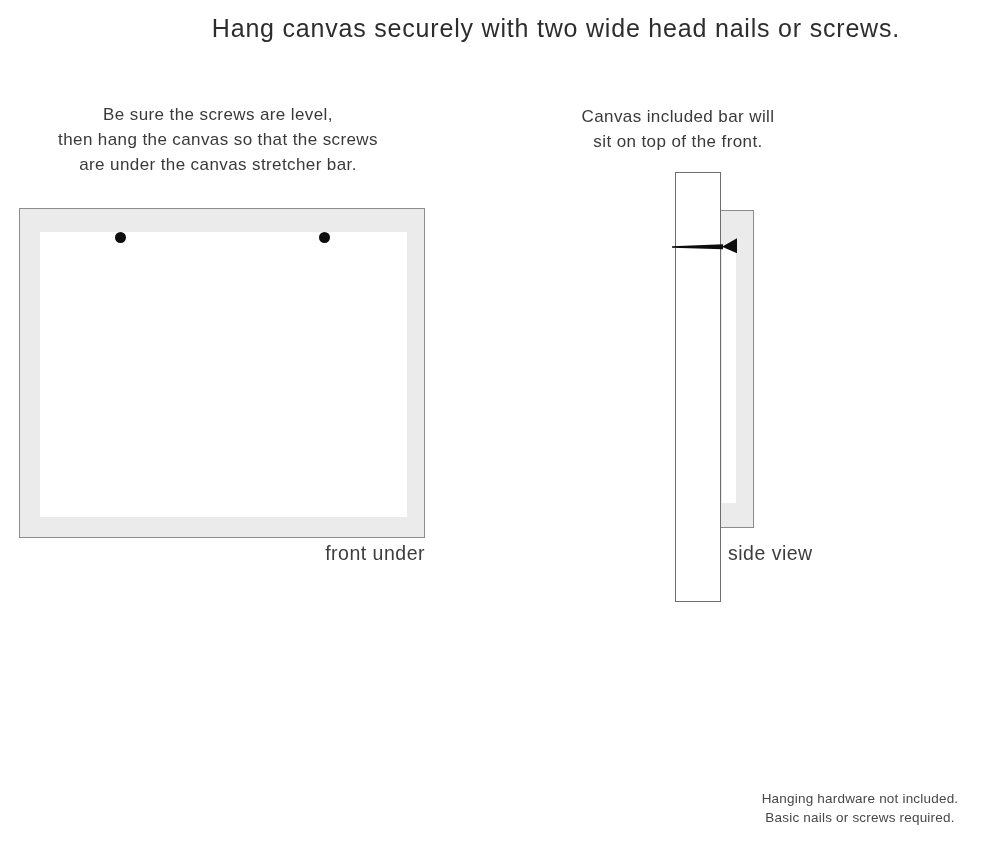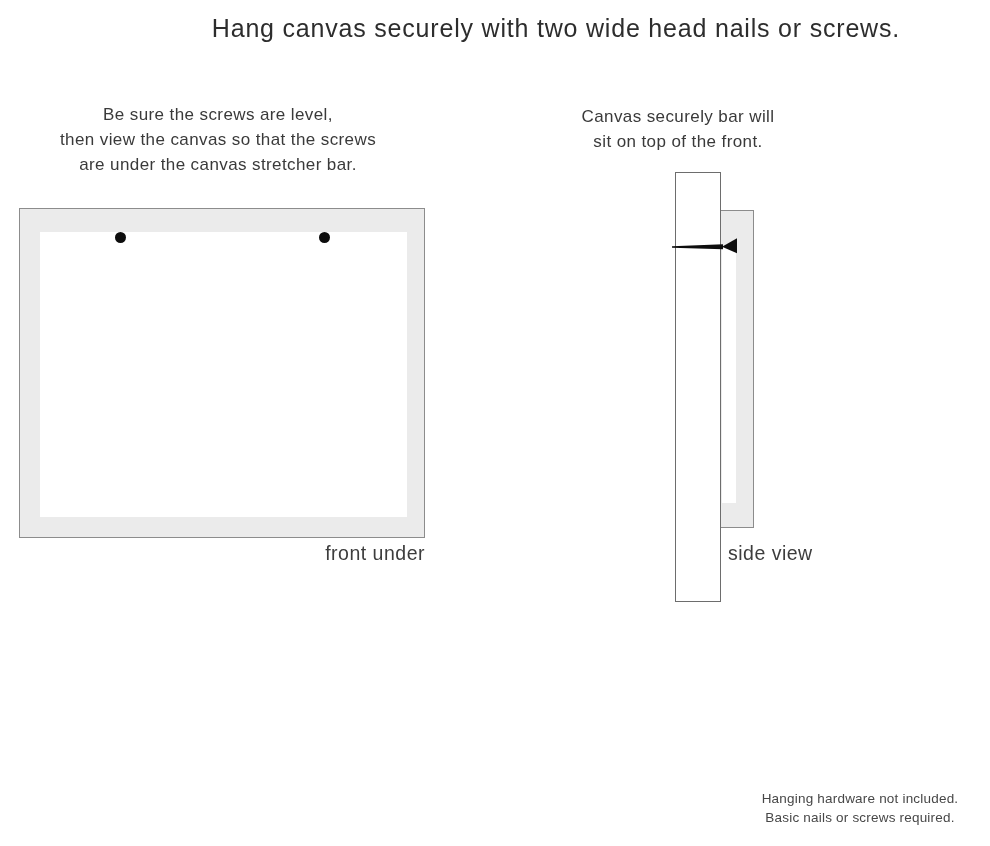--- a/index.html
+++ b/index.html
@@ -108,26 +108,26 @@
     color: var(--text-footer);
   }
 </style>
 </head>
 <body>
 
 <div class="abs title">Hang canvas securely with two wide head nails or screws.</div>
 
 <div class="abs note note-left">
   <div>Be sure the screws are level,</div>
-  <div>then view the canvas so that the screws</div>
+  <div>then hang the canvas so that the screws</div>
   <div>are under the canvas stretcher bar.</div>
 </div>
 
 <div class="abs note note-right">
-  <div>Canvas securely bar will</div>
+  <div>Canvas included bar will</div>
   <div>sit on top of the front.</div>
 </div>
 
 <div class="abs front-canvas">
   <div class="front-face"></div>
   <div class="screw-dot left"></div>
   <div class="screw-dot right"></div>
 </div>
 <div class="abs view-label front-label">front under</div>
 

